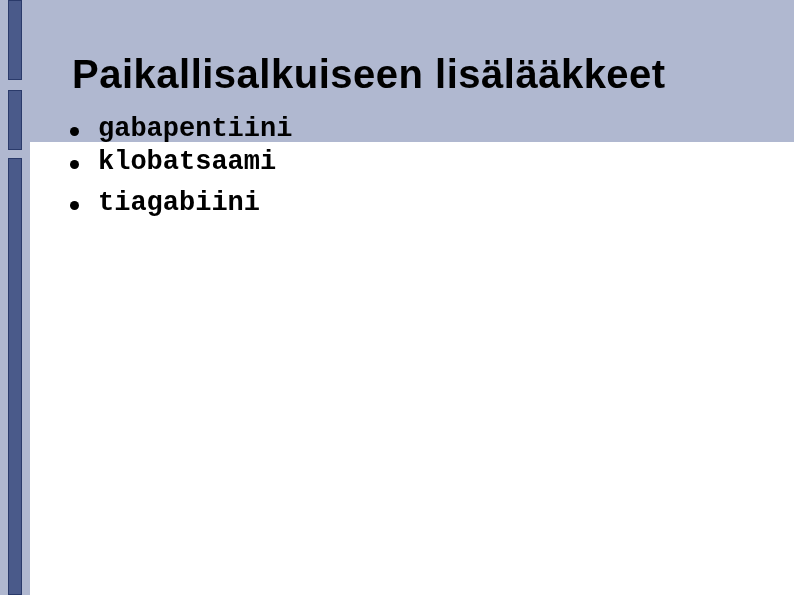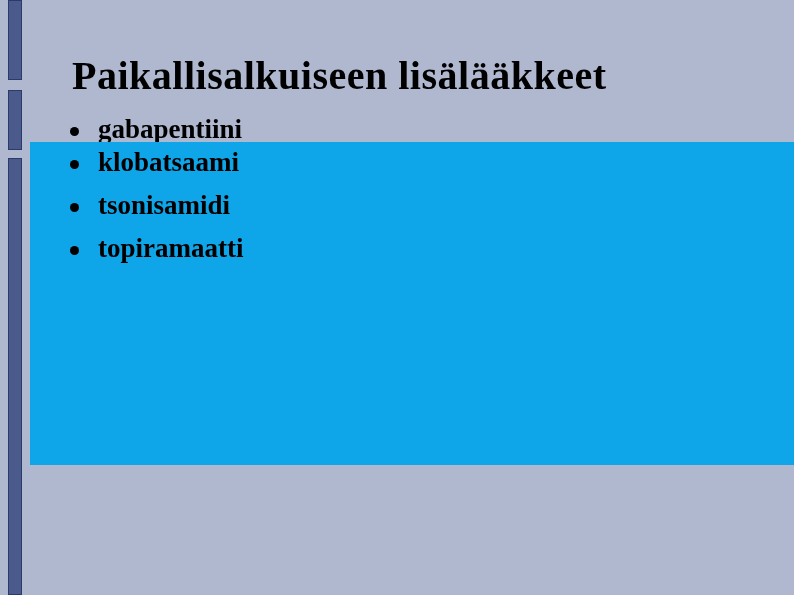--- a/index.html
+++ b/index.html
@@ -1,15 +1,15 @@
 <!DOCTYPE html>
 <html><head>
 <meta charset="utf-8">
 <style>
-  * { margin: 0; padding: 0; box-sizing: border-box; font-family: Liberation Serif, serif; }
+  * { margin: 0; padding: 0; box-sizing: border-box; }
   body {
     width: 794px;
     height: 595px;
     background: #b0b8d0;
     font-family: Arial, Helvetica, sans-serif;
     position: relative;
     overflow: hidden;
   }
   .sidebar {
     position: absolute;
@@ -35,22 +35,22 @@
     font-size: 40px;
     font-weight: bold;
     color: #000;
     letter-spacing: 0.5px;
   }
   .content {
     position: absolute;
     left: 30px;
     top: 142px;
     width: 764px;
-    height: 323px;
-    background: #0ea5e9;
+    height: 453px;
+    background: #ffffff;
     padding-top: 0;
   }
   ul.list {
     list-style: none;
     padding: 0 20px 0 40px;
   }
   ul.list li {
     font-family: "Courier New", Courier, monospace;
     font-weight: bold;
     font-size: 27px;
@@ -110,16 +110,15 @@
 
 <div class="first-row-overlay">
   <div class="li">
     <span>gabapentiini</span>
   </div>
 </div>
 
 <div class="content">
   <ul class="list">
     <li><span>klobatsaami</span></li>
-    <li><span>tsonisamidi</span></li>
-    <li><span>topiramaatti</span></li>
+    <li><span>tiagabiini</span></li>
   </ul>
 </div>
 
 </body></html>

